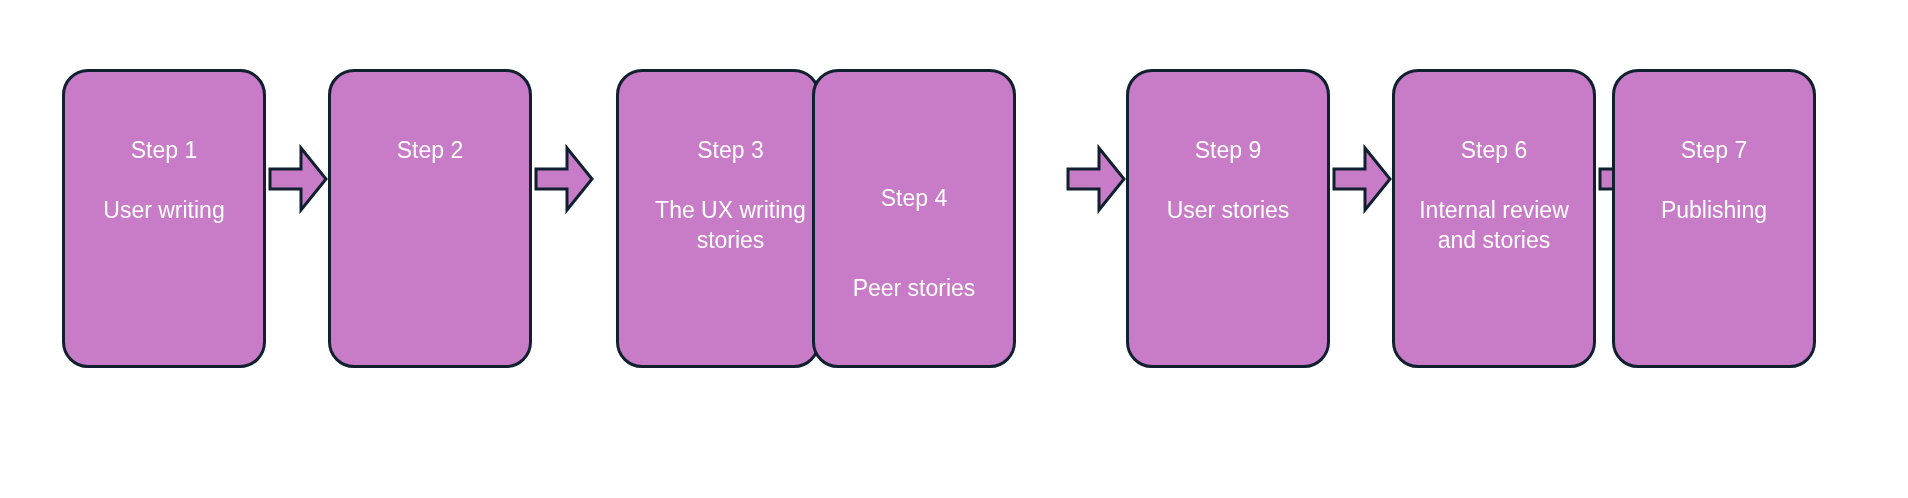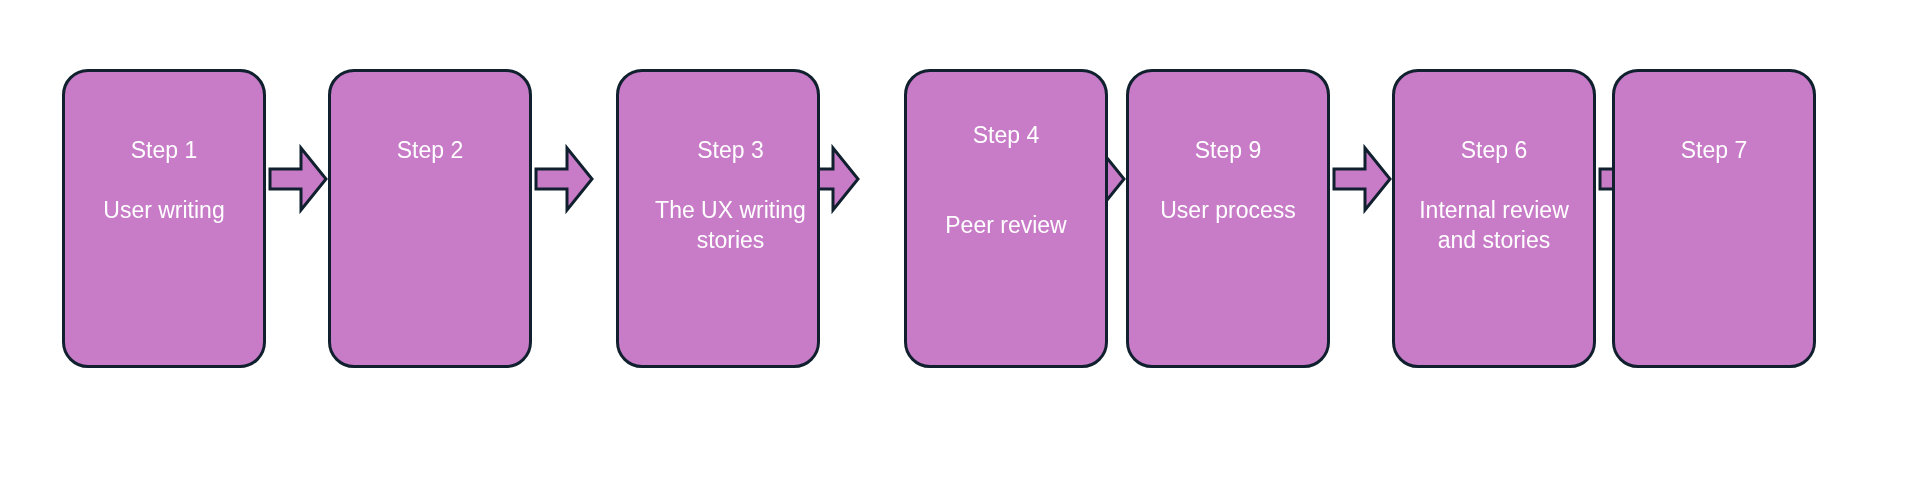--- a/index.html
+++ b/index.html
@@ -103,28 +103,29 @@
       <div class="step-title">Step 1</div>
       <div class="step-desc">User writing</div>
     </div>
     <div class="flow-step" style="left: 312px; gap: 20px;">
       <div class="step-title">Step 2</div>
     </div>
     <div class="flow-step" style="left: 600px; padding-left: 25px;">
       <div class="step-title">Step 3</div>
       <div class="step-desc">The UX writing stories</div>
     </div>
-    <div class="flow-step shift-up" style="left: 888px;">
+    <div class="flow-step shift-up" style="left: 796px; justify-content: center;">
       <div class="step-title">Step 4</div>
-      <div class="step-desc">Peer review</div>
+      <div class="step-desc">Peer stories</div>
     </div>
     <div class="flow-step" style="left: 1110px;">
       <div class="step-title">Step 9</div>
-      <div class="step-desc">User process</div>
+      <div class="step-desc">User stories</div>
     </div>
     <div class="flow-step" style="left: 1376px;">
       <div class="step-title">Step 6</div>
       <div class="step-desc">Internal review and stories</div>
     </div>
     <div class="flow-step" style="left: 1596px;">
       <div class="step-title">Step 7</div>
+      <div class="step-desc">Publishing</div>
     </div>
   </div>
 
 </body></html>

